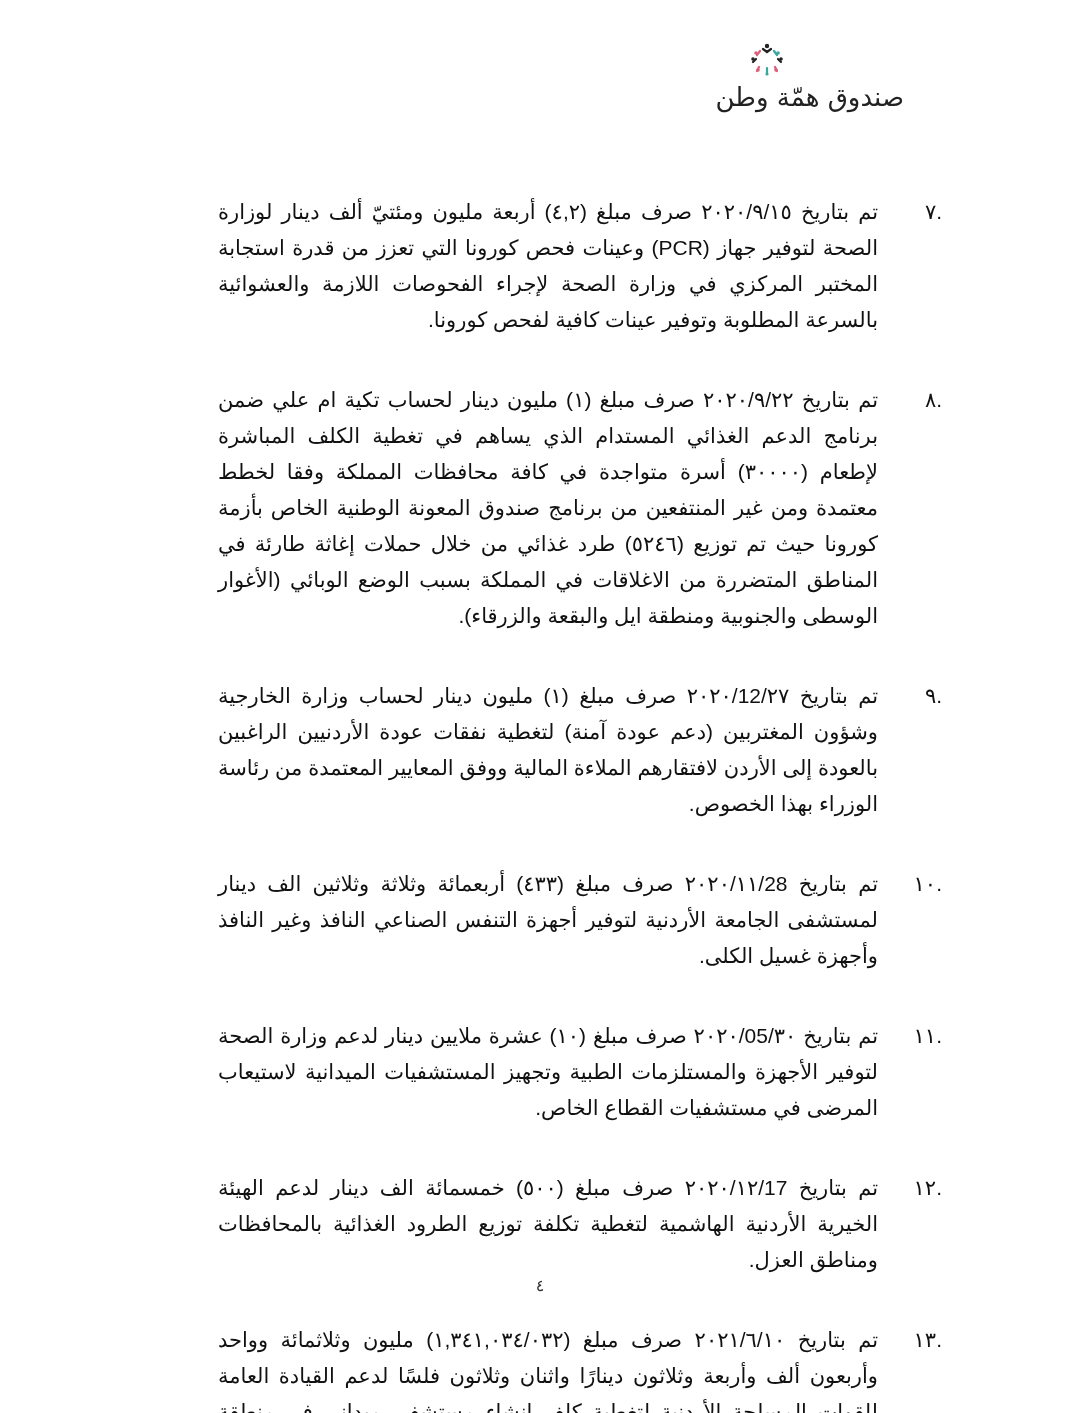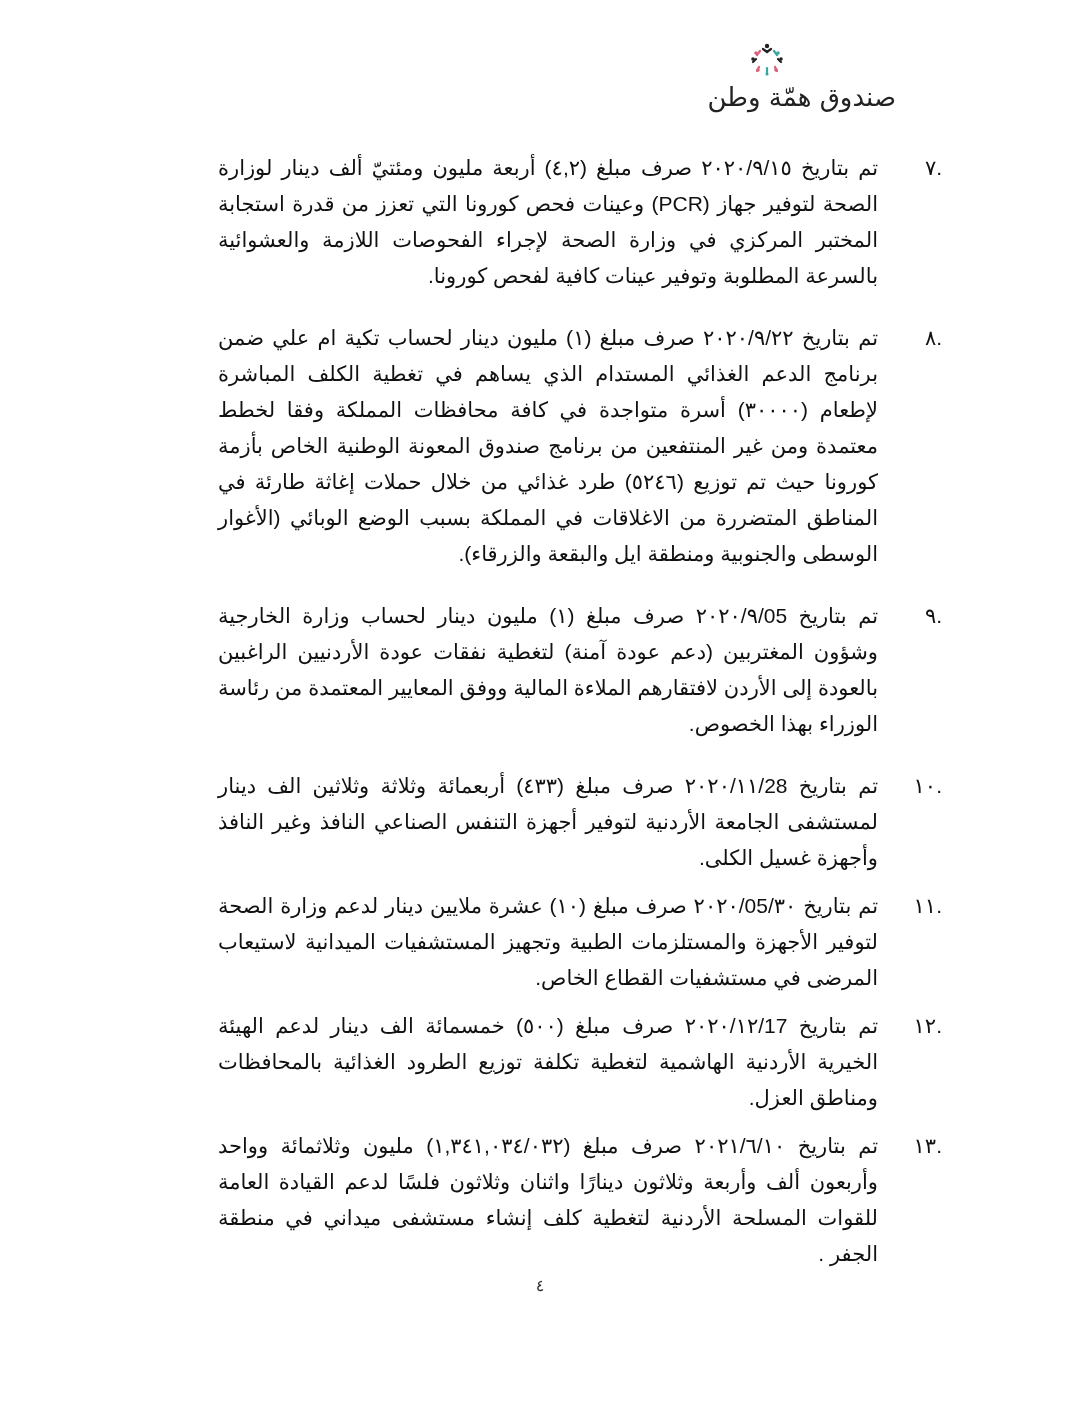--- a/index.html
+++ b/index.html
@@ -6,32 +6,32 @@
     body {
       width: 1080px; height: 1413px; position: relative; overflow: hidden;
       font-family: "DejaVu Sans", "Liberation Sans", sans-serif;
       color: #111111;
     }
     .logo {
       position: absolute; top: 42px; right: 168px; width: 180px; height: 90px;
     }
     .logo-mark { position: absolute; top: 0; left: 18px; width: 34px; height: 34px; }
     .logo-text {
-      position: absolute; top: 40px; right: 16px; direction: rtl;
+      position: absolute; top: 40px; right: 8px; direction: rtl;
       font-family: "DejaVu Sans", sans-serif; font-size: 26px; color: #222; white-space: nowrap;
     }
     .items { position: absolute; top: 150px; left: 218px; width: 660px; direction: rtl; }
     .item { position: relative; margin: 0; padding: 0 0 0 0; }
     .item .num {
       position: absolute; right: -64px; top: 0; width: 50px; text-align: right;
       font-family: "Liberation Sans", sans-serif; font-size: 21px; line-height: 36px;
     }
     .item .text {
       font-family: "Liberation Sans", sans-serif; font-size: 21px; line-height: 36px;
-      text-align: justify; text-align-last: right;
+      text-align: justify; text-align-last: right; margin-top: 44px;
     }
     .page-num {
       position: absolute; top: 1276px; left: 540px; transform: translateX(-50%);
       font-family: "Liberation Sans", sans-serif; font-size: 16px; color: #333;
     }
   </style>
 </head>
 <body>
 
 <div class="logo">
@@ -62,21 +62,21 @@
   <div class="item" style="margin-bottom:26px;">
     <span class="num">.٧</span>
     <div class="text">تم بتاريخ ٢٠٢٠/٩/١٥ صرف مبلغ (٤,٢) أربعة مليون ومئتيّ ألف دينار لوزارة الصحة لتوفير جهاز (PCR) وعينات فحص كورونا التي تعزز من قدرة استجابة المختبر المركزي في وزارة الصحة لإجراء الفحوصات اللازمة والعشوائية بالسرعة المطلوبة وتوفير عينات كافية لفحص كورونا.</div>
   </div>
   <div class="item" style="margin-bottom:26px;">
     <span class="num">.٨</span>
     <div class="text">تم بتاريخ ٢٠٢٠/٩/٢٢ صرف مبلغ (١) مليون دينار لحساب تكية ام علي ضمن برنامج الدعم الغذائي المستدام الذي يساهم في تغطية الكلف المباشرة لإطعام (٣٠٠٠٠) أسرة متواجدة في كافة محافظات المملكة وفقا لخطط معتمدة ومن غير المنتفعين من برنامج صندوق المعونة الوطنية الخاص بأزمة كورونا حيث تم توزيع (٥٢٤٦) طرد غذائي من خلال حملات إغاثة طارئة في المناطق المتضررة من الاغلاقات في المملكة بسبب الوضع الوبائي (الأغوار الوسطى والجنوبية ومنطقة ايل والبقعة والزرقاء).</div>
   </div>
   <div class="item" style="margin-bottom:26px;">
     <span class="num">.٩</span>
-    <div class="text">تم بتاريخ ٢٠٢٠/٩/05 صرف مبلغ (١) مليون دينار لحساب وزارة الخارجية وشؤون المغتربين (دعم عودة آمنة) لتغطية نفقات عودة الأردنيين الراغبين بالعودة إلى الأردن لافتقارهم الملاءة المالية ووفق المعايير المعتمدة من رئاسة الوزراء بهذا الخصوص.</div>
+    <div class="text">تم بتاريخ ٢٠٢٠/12/٢٧ صرف مبلغ (١) مليون دينار لحساب وزارة الخارجية وشؤون المغتربين (دعم عودة آمنة) لتغطية نفقات عودة الأردنيين الراغبين بالعودة إلى الأردن لافتقارهم الملاءة المالية ووفق المعايير المعتمدة من رئاسة الوزراء بهذا الخصوص.</div>
   </div>
   <div class="item" style="margin-bottom:12px;">
     <span class="num">.١٠</span>
     <div class="text">تم بتاريخ ٢٠٢٠/١١/28 صرف مبلغ (٤٣٣) أربعمائة وثلاثة وثلاثين الف دينار لمستشفى الجامعة الأردنية لتوفير أجهزة التنفس الصناعي النافذ وغير النافذ وأجهزة غسيل الكلى.</div>
   </div>
   <div class="item" style="margin-bottom:12px;">
     <span class="num">.١١</span>
     <div class="text">تم بتاريخ ٢٠٢٠/05/٣٠ صرف مبلغ (١٠) عشرة ملايين دينار لدعم وزارة الصحة لتوفير الأجهزة والمستلزمات الطبية وتجهيز المستشفيات الميدانية لاستيعاب المرضى في مستشفيات القطاع الخاص.</div>
   </div>
   <div class="item" style="margin-bottom:12px;">

